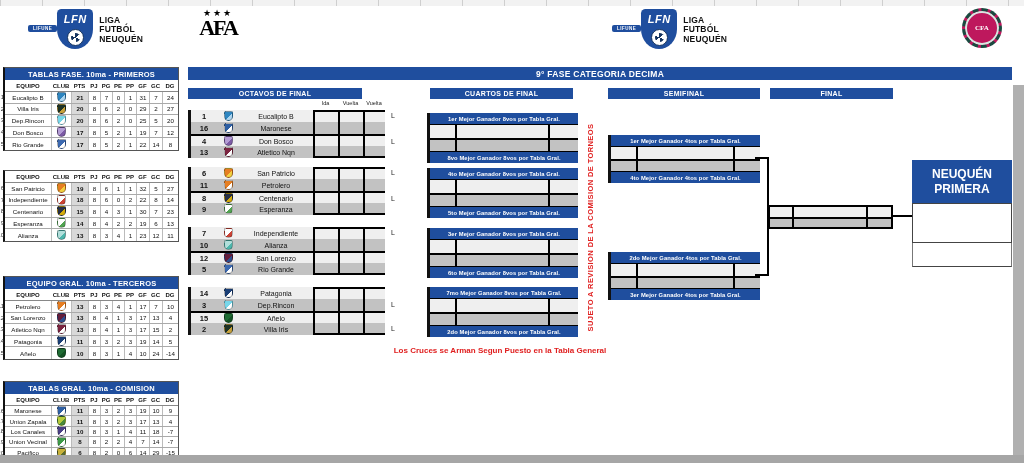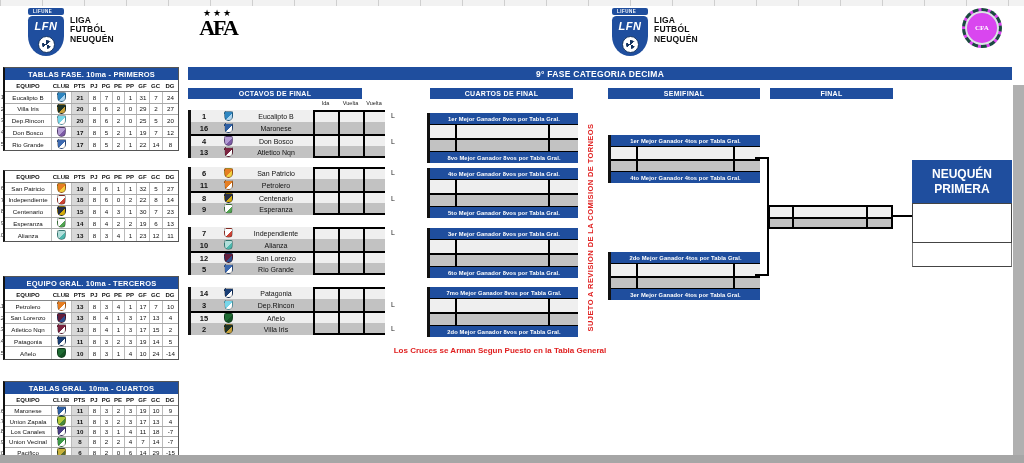--- a/index.html
+++ b/index.html
@@ -7,37 +7,37 @@
   #screen{position:relative;width:1024px;height:463px;background:#fff;overflow:hidden;
           font-family:"Liberation Sans",sans-serif;color:#111;}
   
   .topstrip{position:absolute;left:0;top:0;width:1024px;height:6px;
     background:repeating-linear-gradient(90deg,#cfcfcf 0 1px,#f2f2f2 1px 42px);}
   .rightstrip{position:absolute;left:1013px;top:85px;width:11px;height:378px;background:#b0b0b0;}
   .bottomstrip{position:absolute;left:0;top:455px;width:1024px;height:8px;background:#a6a6a6;z-index:40;}
 
   
   .lfn{position:absolute;top:8px;display:flex;gap:6px;align-items:flex-start;}
-  .lfn-left{display:flex;flex-direction:column;}
+  .lfn-left{display:flex;flex-direction:row;align-items:center;}
   .lfn-banner{background:var(--blue);color:#fff;font-size:4.5px;font-weight:bold;
     padding:1px 5px;border-radius:2px;letter-spacing:.5px;}
   .lfn-shield{width:36px;height:40px;background:var(--blue);border-radius:5px 5px 55% 55%;
     margin-top:1px;display:flex;flex-direction:column;align-items:center;position:relative;}
   .lfn-shield>span{color:#fff;font-weight:bold;font-style:italic;font-size:11px;margin-top:4px;letter-spacing:.5px;}
   .ball{width:15px;height:15px;border-radius:50%;background:#fff;border:1px solid #14335f;
     position:absolute;bottom:3px;}
   .ball::after{content:'';position:absolute;inset:3px;border-radius:50%;
     background:conic-gradient(#14335f 0 55deg,transparent 55deg 115deg,#14335f 115deg 175deg,transparent 175deg 235deg,#14335f 235deg 295deg,transparent 295deg);}
   .lfn-text{font-weight:bold;font-size:8.5px;line-height:1.1;letter-spacing:.2px;margin-top:8px;}
   .afa{position:absolute;left:192px;top:8px;width:52px;text-align:center;}
   .afa-stars{font-size:9px;letter-spacing:2px;color:#000;}
   .afa-mono{font-family:"Liberation Serif",serif;font-weight:bold;font-size:22px;
     letter-spacing:-2px;color:#000;line-height:.9;}
   .cfa{position:absolute;left:962px;top:8px;width:34px;height:34px;border:3px dashed #1a4a40;
-    border-radius:50%;background:#d946ef;display:flex;align-items:center;justify-content:center;
+    border-radius:50%;background:#be185d;display:flex;align-items:center;justify-content:center;
     box-shadow:inset 0 0 0 2px #d8e8e2;}
   .cfa span{color:#fff;font-size:7px;font-weight:bold;font-family:"Liberation Serif",serif;}
 
   
   .stable{position:absolute;left:3px;width:173px;border:1px solid #555;border-left:2px solid #111;
     box-sizing:content-box;background:#fff;}
   .stitle{height:12px;background:var(--blue);color:#fff;font-weight:bold;font-size:7.5px;
     display:flex;align-items:center;justify-content:center;letter-spacing:.2px;}
   .shead{display:flex;height:11px;border-bottom:1px solid #888;align-items:center;background:#fff;}
   .shead .hc{font-size:6px;font-weight:bold;text-align:center;}
@@ -427,21 +427,21 @@
           <span class="cc w4">3</span>
           <span class="cc w5">1</span>
           <span class="cc w6">4</span>
           <span class="cc w7">10</span>
           <span class="cc w8">24</span>
           <span class="cc w9">-14</span>
         </div>
       </div>
   </div>
   <div class="stable compact" style="top:381px">
-    <div class="stitle">TABLAS GRAL. 10ma - CUARTOS</div>
+    <div class="stitle">TABLAS GRAL. 10ma - COMISION</div>
     <div class="shead">
         <span class="hc w0">EQUIPO</span>
         <span class="hc w1">CLUB</span>
         <span class="hc w2">PTS</span>
         <span class="hc w3">PJ</span>
         <span class="hc w4">PG</span>
         <span class="hc w5">PE</span>
         <span class="hc w6">PP</span>
         <span class="hc w7">GF</span>
         <span class="hc w8">GC</span>

